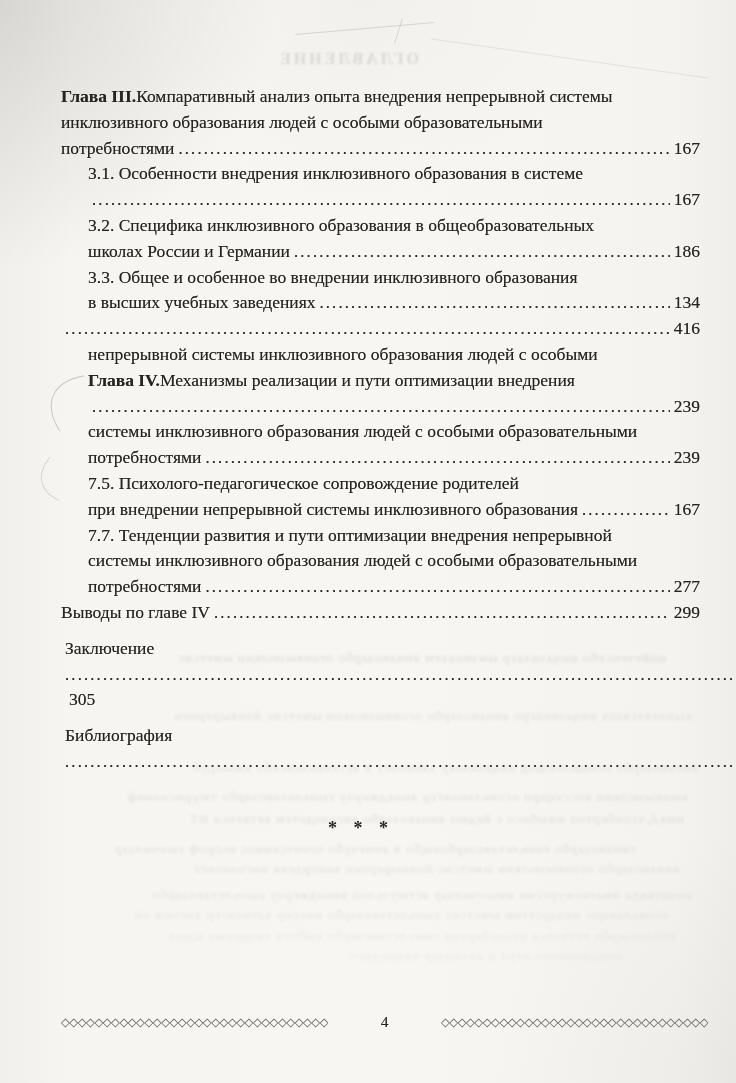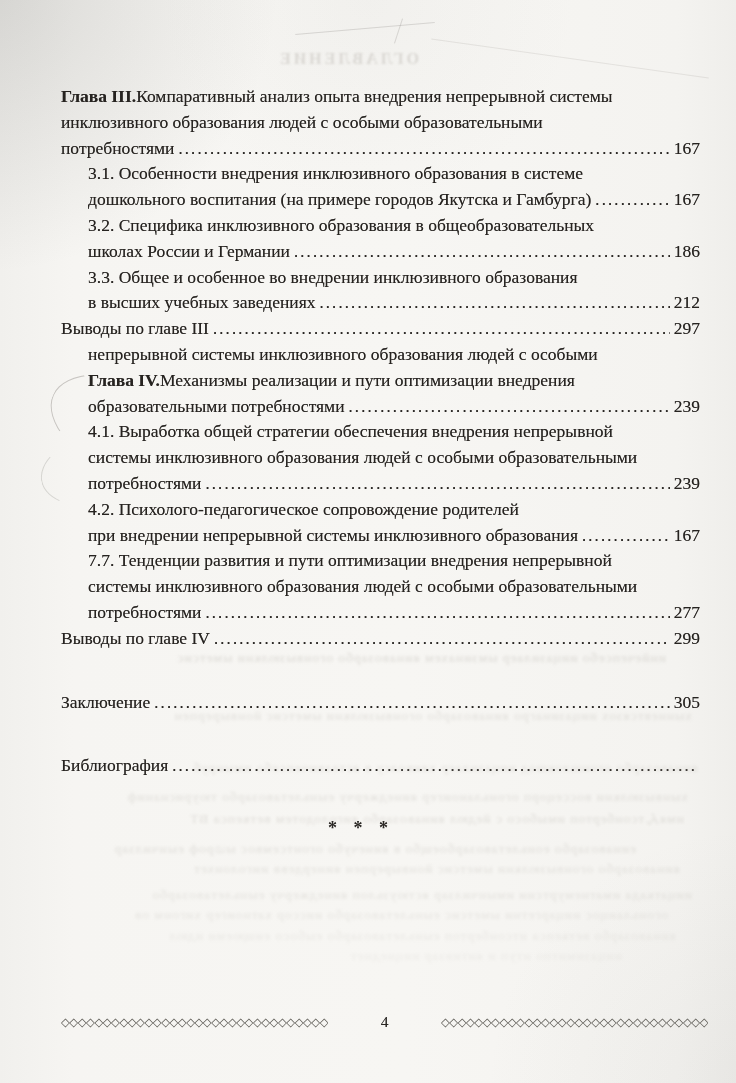--- a/index.html
+++ b/index.html
@@ -53,21 +53,21 @@
   }
   .toc-row{display:flex;align-items:baseline;line-height:25.8px;white-space:nowrap;}
   .ind{padding-left:27px;}
   .b{font-weight:bold;}
   .leader{
     flex:1 1 auto;overflow:hidden;margin-left:4px;
     letter-spacing:2.2px;font-size:16.5px;
   }
   .leader::after{content:"........................................................................................................................................";}
   .pagenum{padding-left:4px;text-align:left;}
-  .gap-before{margin-top:38px;}
+  .gap-before{margin-top:10px;flex-direction:column;}
   
   .separator{
     position:absolute;top:818px;left:0;right:14px;text-align:center;
     font-size:18px;font-weight:bold;letter-spacing:6px;color:#2a2724;
   }
   .footer{
     position:absolute;top:1011px;left:61px;right:28px;height:22px;
     display:flex;align-items:center;
   }
   .ornament{
@@ -106,76 +106,70 @@
     <div class="toc-row">
       <span>потребностями</span>
       <span class="leader"></span>
       <span class="pagenum">167</span>
     </div>
 
     <div class="toc-row ind">
       <span>3.1. Особенности внедрения инклюзивного образования в системе</span>
     </div>
     <div class="toc-row ind">
-      <span>дошкольного воспитания (на примере городов Якутска и Гамбурга)</span>
       <span class="leader"></span>
       <span class="pagenum">167</span>
     </div>
 
     <div class="toc-row ind">
       <span>3.2. Специфика инклюзивного образования в общеобразовательных</span>
     </div>
     <div class="toc-row ind">
       <span>школах России и Германии</span>
       <span class="leader"></span>
       <span class="pagenum">186</span>
     </div>
 
     <div class="toc-row ind">
       <span>3.3. Общее и особенное во внедрении инклюзивного образования</span>
     </div>
     <div class="toc-row ind">
       <span>в высших учебных заведениях</span>
       <span class="leader"></span>
-      <span class="pagenum">212</span>
-    </div>
-
-    <div class="toc-row">
-      <span>Выводы по главе III</span>
-      <span class="leader"></span>
-      <span class="pagenum">297</span>
+      <span class="pagenum">134</span>
+    </div>
+
+    <div class="toc-row">
+      <span class="leader"></span>
+      <span class="pagenum">416</span>
     </div>
 
     <div class="toc-row ind">
       <span>непрерывной системы инклюзивного образования людей с особыми</span>
     </div>
     <div class="toc-row ind">
       <span class="b">Глава IV.</span>
         <span> Механизмы реализации и пути оптимизации внедрения</span>
     </div>
     <div class="toc-row ind">
-      <span>образовательными потребностями</span>
       <span class="leader"></span>
       <span class="pagenum">239</span>
     </div>
 
     <div class="toc-row ind">
-      <span>4.1. Выработка общей стратегии обеспечения внедрения непрерывной</span>
-    </div>
-    <div class="toc-row ind">
       <span>системы инклюзивного образования людей с особыми образовательными</span>
     </div>
     <div class="toc-row ind">
       <span>потребностями</span>
       <span class="leader"></span>
       <span class="pagenum">239</span>
     </div>
 
     <div class="toc-row ind">
-      <span>4.2. Психолого-педагогическое сопровождение родителей</span>
+      <span>7.5. Психолого-педагогическое сопровождение родителей</span>
     </div>
     <div class="toc-row ind">
       <span>при внедрении непрерывной системы инклюзивного образования</span>
       <span class="leader"></span>
       <span class="pagenum">167</span>
     </div>
 
     <div class="toc-row ind">
       <span>7.7. Тенденции развития и пути оптимизации внедрения непрерывной</span>
     </div>

